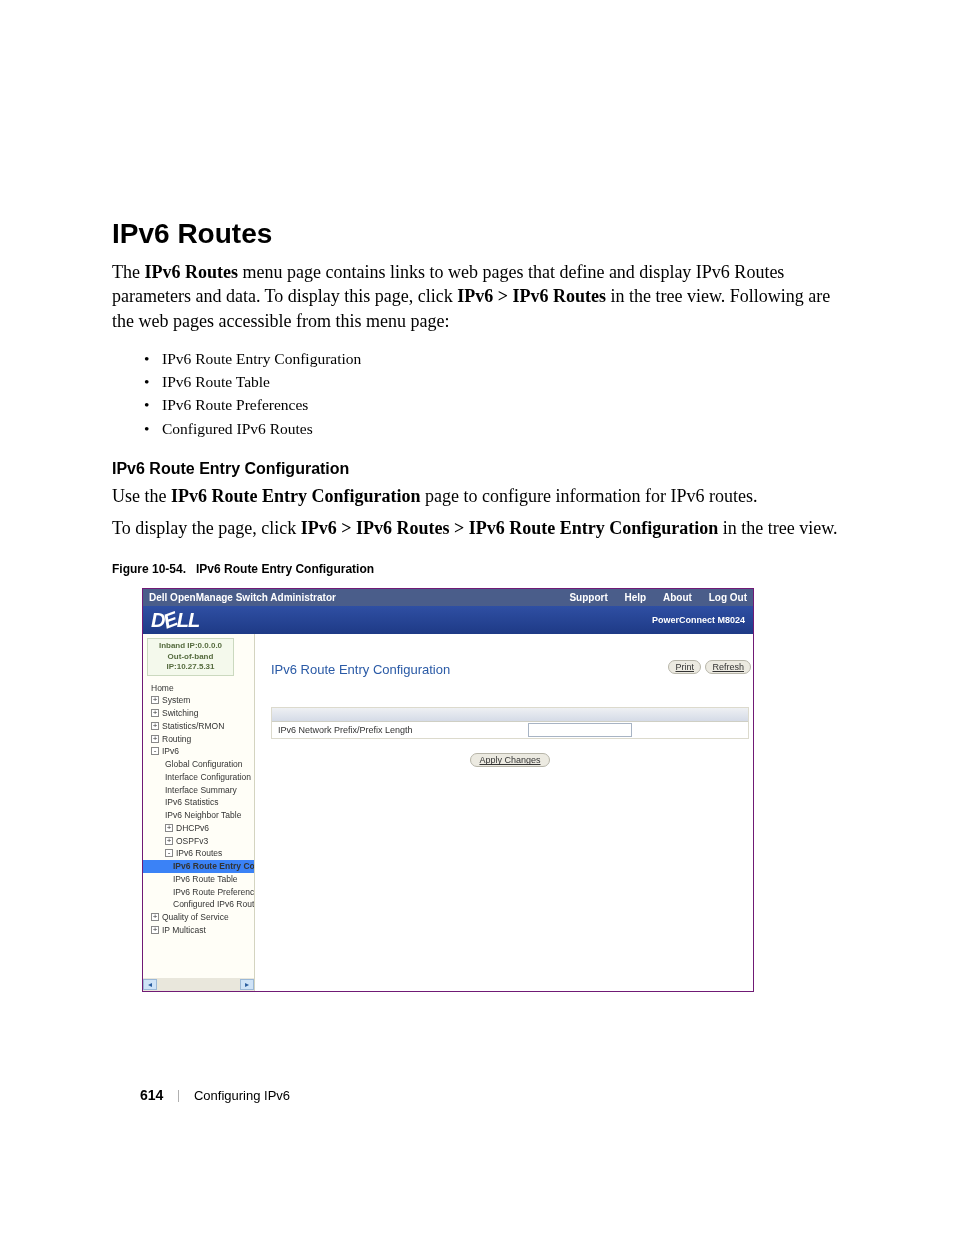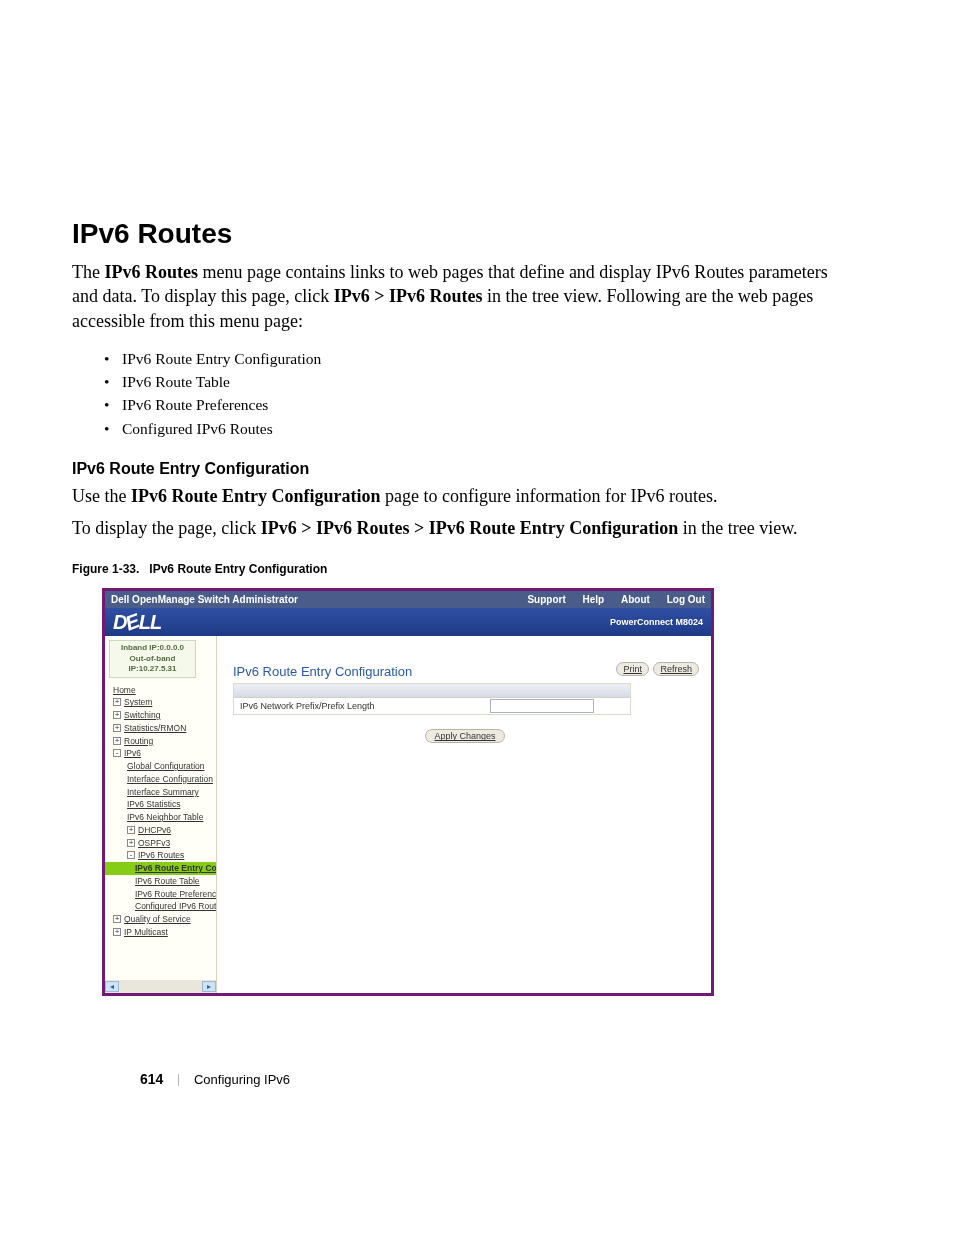--- a/index.html
+++ b/index.html
@@ -1,61 +1,61 @@
 <!DOCTYPE html>
 <html><head>
 <meta charset="utf-8">
 <style>
   * { box-sizing: border-box; margin: 0; padding: 0; }
   body { width: 954px; height: 1235px; background: #fff; font-family: Georgia, 'Times New Roman', serif; color: #000; position: relative; }
-  .page { padding: 218px 115px 0 72px; }
+  .page { padding: 218px 115px 0 112px; }
   h1 { font-family: Arial, Helvetica, sans-serif; font-weight: bold; font-size: 28px; margin-bottom: 10px; }
   .body-text { font-size: 18px; line-height: 1.35; margin-bottom: 8px; }
   .body-text b { font-weight: bold; }
   ul.bullets { list-style: none; padding: 6px 0 10px 34px; }
   ul.bullets li { font-size: 15.5px; line-height: 1.5; position: relative; padding-left: 16px; }
   ul.bullets li::before { content: "•"; position: absolute; left: -2px; }
   h2.sub { font-family: Arial, Helvetica, sans-serif; font-weight: bold; font-size: 16px; margin: 10px 0 6px 0; }
   .figcap { font-family: Arial, Helvetica, sans-serif; font-weight: bold; font-size: 12px; margin: 22px 0 12px 0; }
   .figcap .gap { display: inline-block; width: 10px; }
 
   
-  .shot { width: 612px; margin-left: 30px; border: 3px solid #701a75; font-family: Tahoma, Arial, sans-serif; }
+  .shot { width: 612px; margin-left: 30px; border: 1px solid #701a75; font-family: Tahoma, Arial, sans-serif; }
   .shot-top { background: #4a5d8a; color: #fff; font-size: 10px; font-weight: bold; display: flex; justify-content: space-between; padding: 3px 6px; }
   .shot-top .links span { margin-left: 14px; }
   .shot-brand { background: #3b4f8f; background: linear-gradient(#2f4fa3,#1e3a86); display: flex; justify-content: space-between; align-items: center; padding: 4px 8px; height: 28px; }
   .shot-brand .dell { font-family: Arial, sans-serif; font-weight: 900; font-size: 20px; color: #fff; letter-spacing: -1px; font-style: italic; }
   .shot-brand .dell .e { display: inline-block; transform: rotate(-20deg); }
   .shot-brand .prod { color: #fff; font-size: 9px; font-weight: bold; }
   .shot-body { display: flex; background: #fff; }
   .tree { width: 112px; min-width: 112px; background: #fffef7; border-right: 1px solid #d4d4c0; padding: 4px 0 0 0; font-size: 8.5px; line-height: 1.5; color: #333; position: relative; }
   .tree .ipbox { border: 1px solid #cbd9bf; background: #f4f9ec; margin: 0 20px 6px 4px; padding: 2px 3px; text-align: center; font-size: 8px; font-weight: bold; color: #556b3e; line-height: 1.3; }
-  .tree-node { padding-left: 8px; white-space: nowrap; overflow: hidden; text-decoration: underline; }
+  .tree-node { padding-left: 8px; white-space: nowrap; overflow: hidden; }
   .tree-node.l1 { padding-left: 8px; }
   .tree-node.l2 { padding-left: 22px; }
   .tree-node.l3 { padding-left: 30px; }
-  .tree-node.sel { background: #84cc16; font-weight: bold; }
+  .tree-node.sel { background: #3b82f6; font-weight: bold; }
   .tree-node .box { display: inline-block; width: 8px; height: 8px; border: 1px solid #888; line-height: 6px; font-size: 8px; text-align: center; margin-right: 3px; background: #fff; vertical-align: 1px; }
   .tree-scroll { position: absolute; bottom: 0; left: 0; right: 0; height: 13px; background: #e9e7dc; display: flex; justify-content: space-between; align-items: center; }
   .tree-scroll .arr { width: 14px; height: 11px; background: #cfe3f7; border: 1px solid #9bb8d6; font-size: 8px; text-align: center; line-height: 9px; color: #2a5d9e; }
   .content { flex: 1; padding: 28px 14px 10px 16px; min-height: 345px; position: relative; }
   .content-title { color: #2a5aa6; font-size: 13px; font-weight: normal; }
   .pillbtn { position: absolute; top: 26px; background: #eceae1; border: 1px solid #b7b5a9; border-radius: 8px; font-size: 9px; padding: 0 6px; height: 14px; line-height: 12px; color: #333; text-decoration: underline; }
   .pillbtn.print { right: 62px; }
   .pillbtn.refresh { right: 12px; margin-left: 15px; }
-  .form-box { margin-top: 4px; border: 1px solid #dcdacd; width: 398px; background: #fff; }
+  .form-box { margin-top: 30px; border: 1px solid #dcdacd; width: 478px; background: #fff; }
   .form-head { height: 14px; background: linear-gradient(#eef0f3,#d5dbe7); border-bottom: 1px solid #cfcfc4; }
   .form-row { display: flex; align-items: center; font-size: 9px; color: #333; padding: 1px 6px; }
   .form-row .lab { width: 250px; }
   .form-row input.txt { border: 1px solid #a8b4c4; height: 14px; font-size: 9px; padding: 0 2px; }
   .form-row select { border: 1px solid #a8b4c4; height: 15px; font-size: 9px; background: #fff; }
   .hint { font-size: 9px; color: #333; margin-left: 6px; }
   .apply { display: block; margin: 14px auto 0 auto; background: #eceae1; border: 1px solid #b7b5a9; border-radius: 8px; font-size: 9px; padding: 1px 8px; text-decoration: underline; color: #333; }
 
-  .footer { position: absolute; bottom: 148px; left: 140px; font-size: 13px; display: flex; align-items: center; gap: 14px; }
+  .footer { position: absolute; bottom: 132px; left: 140px; font-size: 13px; display: flex; align-items: center; gap: 14px; }
   .footer .pn { font-family: Arial, sans-serif; font-weight: bold; font-size: 14px; }
   .footer .sep { color: #888; }
   .footer .sec { font-family: Arial, sans-serif; font-size: 13px; }
 </style>
 </head>
 <body>
 
 <div class="page">
   <h1>IPv6 Routes</h1>
 
@@ -73,21 +73,21 @@
   <h2 class="sub">IPv6 Route Entry Configuration</h2>
 
   <p class="body-text">
     <span>Use the </span><b>IPv6 Route Entry Configuration</b><span> page to configure information for IPv6 routes.</span>
   </p>
   <p class="body-text">
     <span>To display the page, click </span><b>IPv6 &gt; IPv6 Routes &gt; IPv6 Route Entry Configuration</b><span> in the tree view.</span>
   </p>
 
   <p class="figcap">
-    <span>Figure 1-33.</span><span class="gap"></span><span>IPv6 Route Entry Configuration</span>
+    <span>Figure 10-54.</span><span class="gap"></span><span>IPv6 Route Entry Configuration</span>
   </p>
 
   <div class="shot">
     <div class="shot-top">
       <span>Dell OpenManage Switch Administrator</span>
       <span class="links">
         <span>Support</span>
         <span>Help</span>
         <span>About</span>
         <span>Log Out</span>

